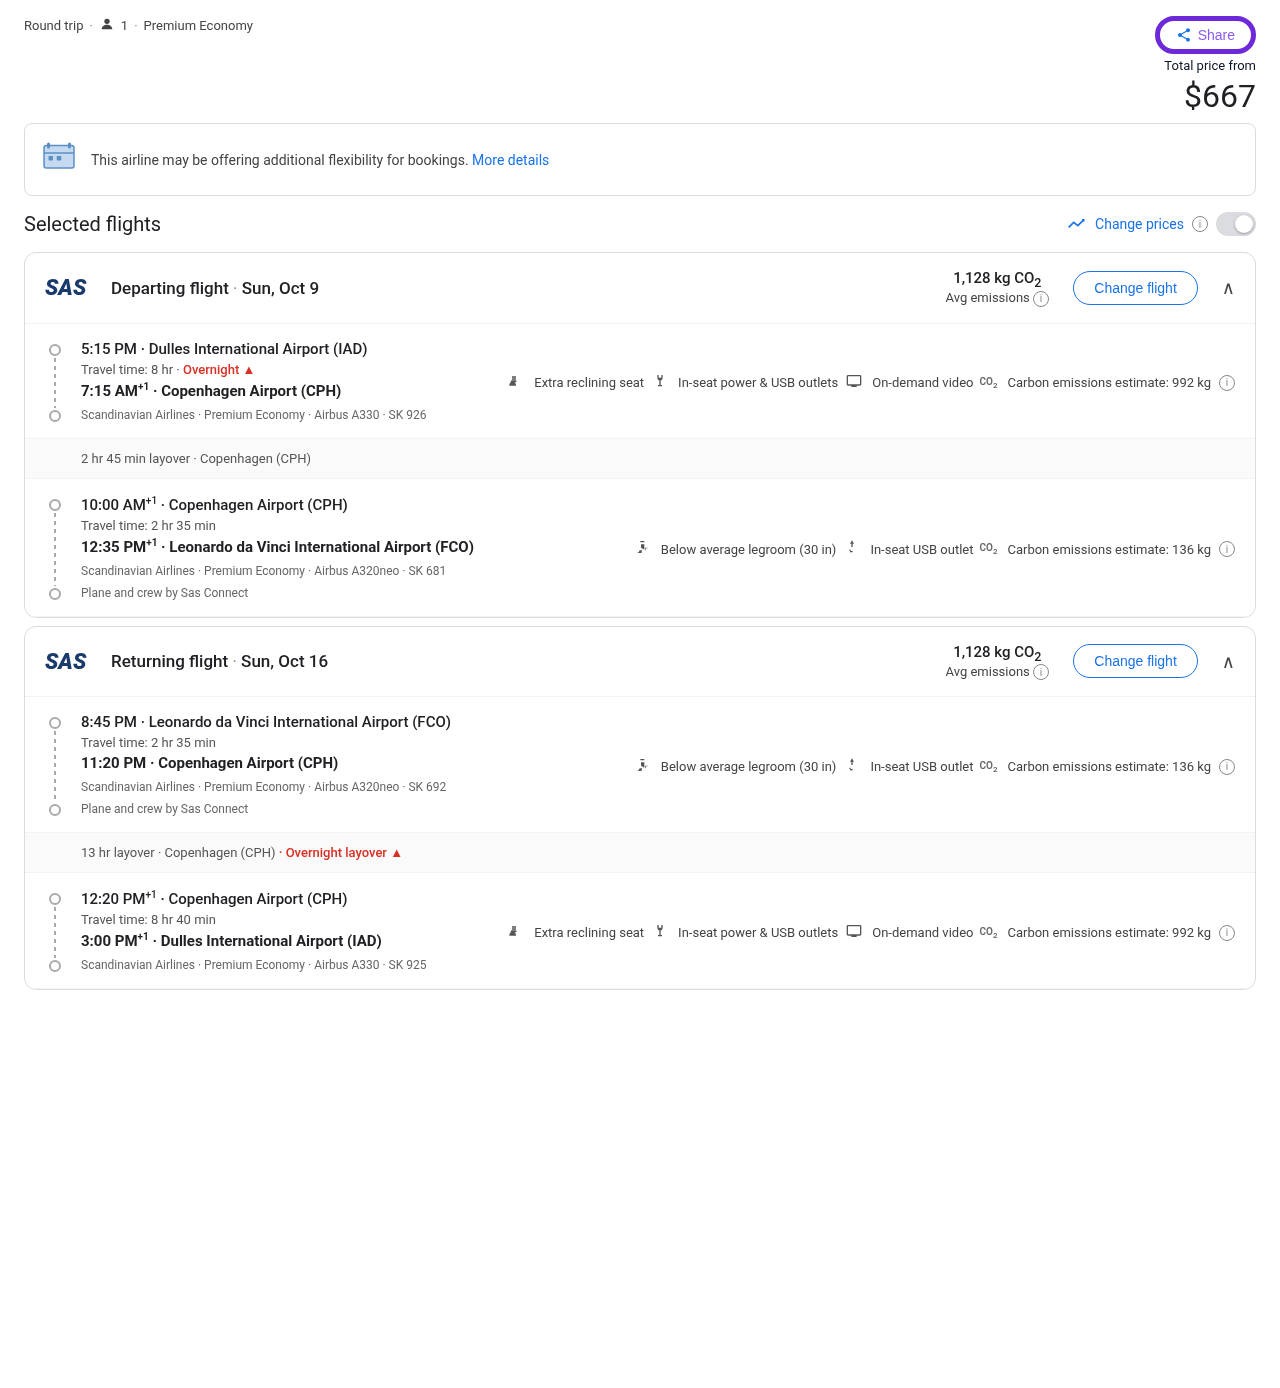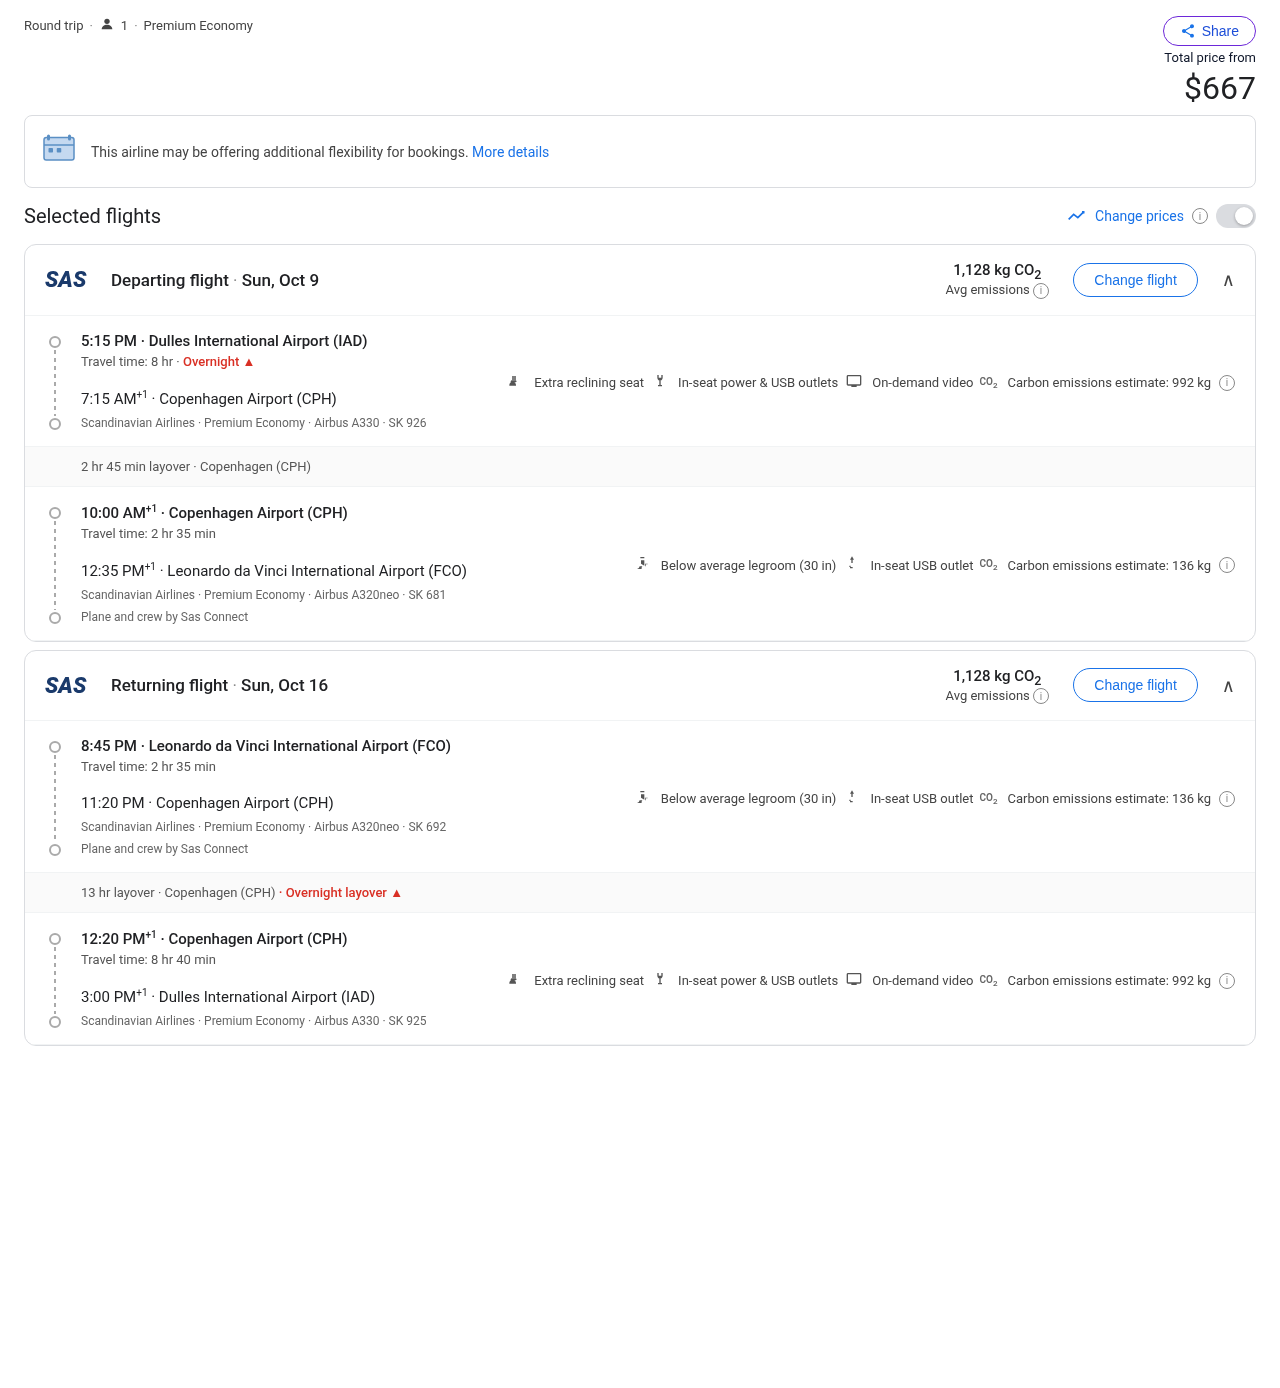--- a/index.html
+++ b/index.html
@@ -39,27 +39,27 @@
     .header-right {
       display: flex;
       flex-direction: column;
       align-items: flex-end;
       gap: 4px;
     }
     .share-btn {
       display: flex;
       align-items: center;
       gap: 6px;
-      border: 1px solid #6d28d9;
+      border: 5px solid #6d28d9;
       border-radius: 20px;
       padding: 6px 16px;
       background: #fff;
       cursor: pointer;
       font-size: 14px;
-      color: #1d4ed8;
+      color: #8b5cf6;
       font-weight: 500;
     }
     .total-label {
       font-size: 13px;
       color: #0f172a;
       text-align: right;
     }
     .total-price {
       font-size: 32px;
       font-weight: 400;
@@ -239,22 +239,22 @@
       color: #555;
       margin: 4px 0;
     }
     .overnight-warning {
       color: #d93025;
       font-size: 13px;
       font-weight: 500;
     }
     .arrive-time {
       font-size: 15px;
-      font-weight: 400;
-      margin-top: 20px;
+      font-weight: 700;
+      margin-top: 4px;
     }
     .sup { font-size: 10px; vertical-align: super; }
     .airline-info {
       font-size: 12px;
       color: #666;
       margin-top: 8px;
     }
     .leg-amenities {
       min-width: 260px;
       display: flex;

